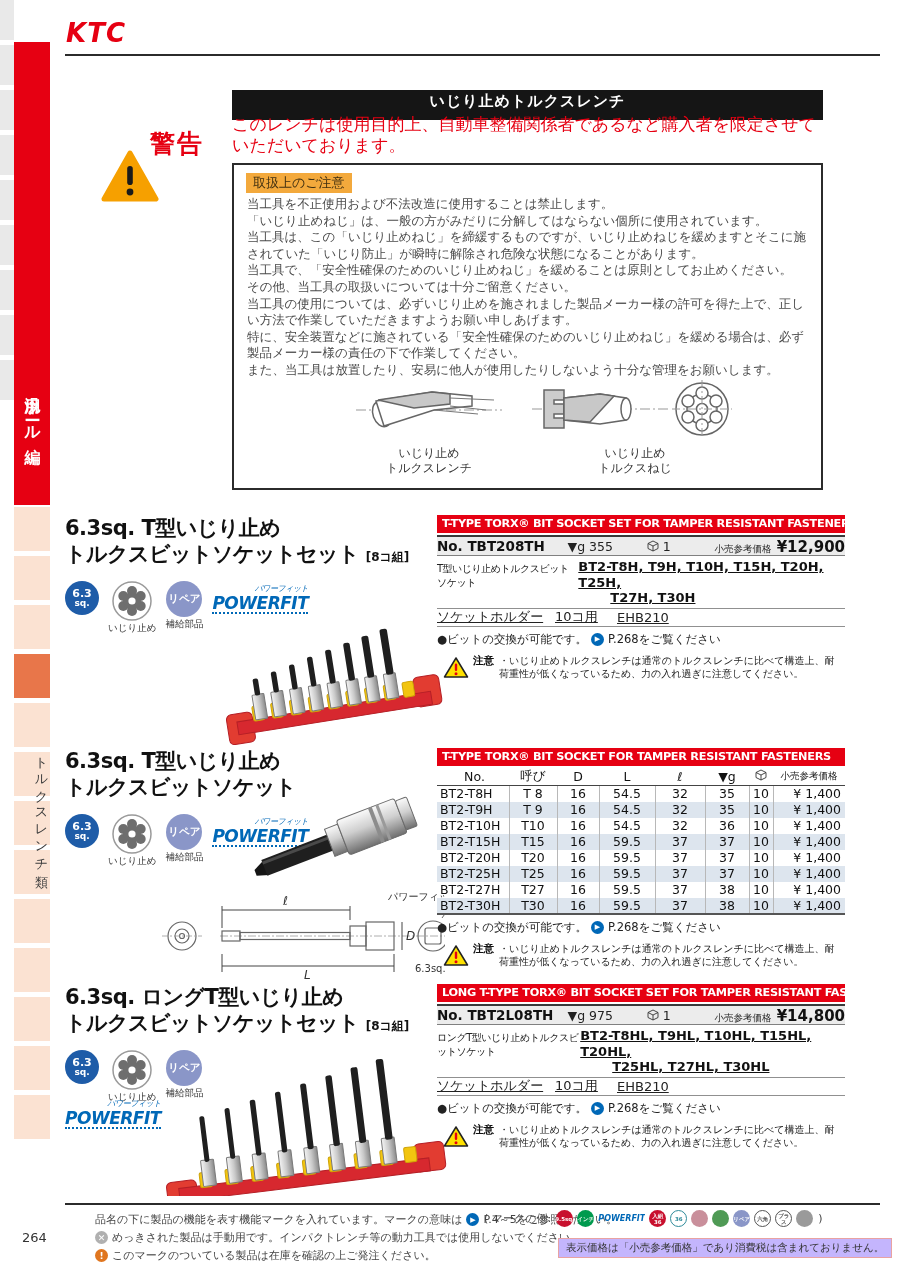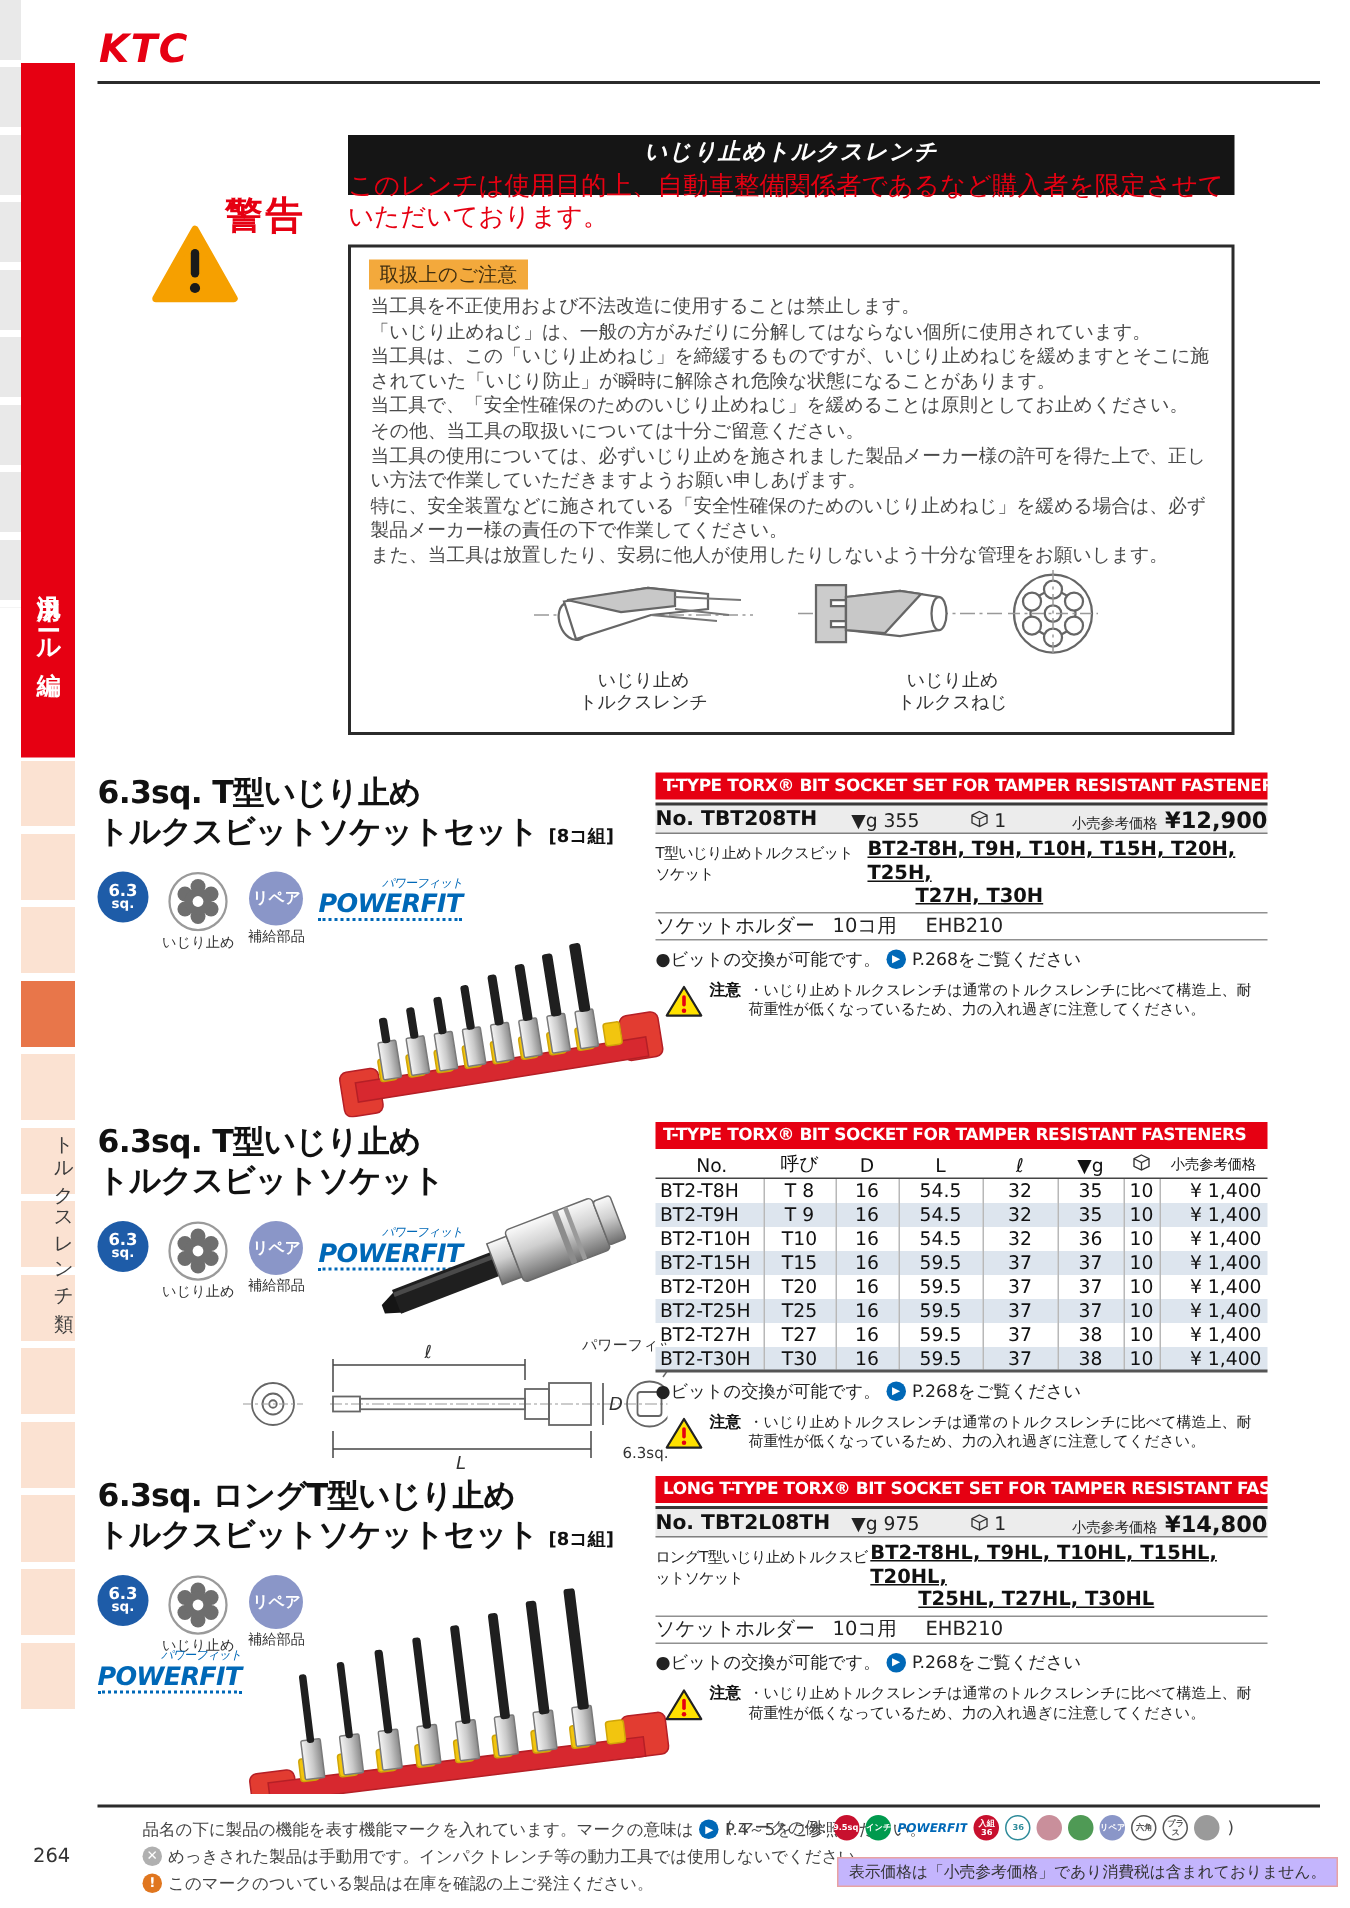--- a/index.html
+++ b/index.html
@@ -21,22 +21,22 @@
     writing-mode:vertical-rl; text-orientation:upright; font-size:13px; letter-spacing:2px;
     display:flex; justify-content:center; }
   .page-num { left:22px; top:1230px; font-size:13px; color:#333; }
 
   
   .ktc-logo { left:66px; top:18px; font-size:26px; font-weight:bold; font-style:italic;
     color:#e60012; letter-spacing:1px; }
   .top-rule { left:65px; top:54px; width:815px; border-top:2px solid #2b2b2b; }
   .foot-rule { left:65px; top:1203px; width:815px; border-top:2px solid #2b2b2b; }
 
-  .banner-bar { left:232px; top:90px; width:591px; height:40px; background:#151515;
-    color:#fff; font-size:15px; font-weight:bold; text-align:center; line-height:22px; letter-spacing:1px;font-style:italic; }
+  .banner-bar { left:232px; top:90px; width:591px; height:30px; background:#151515;
+    color:#fff; font-size:15px; font-weight:bold; text-align:center; line-height:22px; letter-spacing:1px; }
   .restriction { left:232px; top:114px; width:594px; color:#e60012; font-size:17px;
     font-weight:500; line-height:20.5px; }
   .warn-label { left:150px; top:127px; font-size:25px; font-weight:bold; color:#e60012; letter-spacing:2px; }
 
   .prec-box { left:232px; top:163px; width:591px; height:327px; border:2px solid #2b2b2b; }
   .prec-head { position:absolute; left:12px; top:8px; background:#f3a93c; color:#402f10;
     font-size:13px; font-weight:normal; padding:1px 7px; }
   .prec-lines { position:absolute; left:13px; top:31px; width:566px; font-size:12.5px;
     color:#4a4a4a; line-height:16.6px; }
   .figs { position:absolute; left:120px; top:215px; display:flex; gap:26px; align-items:flex-end; }
@@ -69,21 +69,21 @@
   .no-wt { width:96px; font-size:12.5px; color:#222; }
   .no-pk { width:82px; font-size:12.5px; color:#222; display:flex; align-items:center; gap:4px; }
   .no-price { flex:1; text-align:right; white-space:nowrap; }
   .pr-label { font-size:9.5px; color:#222; }
   .pr-val { font-size:15px; font-weight:bold; color:#111; }
   .contents { display:flex; padding:3px 0 2px 0; }
   .c-label { width:155px; font-size:10px; color:#222; padding-top:3px; letter-spacing:-0.5px; }
   .c-lines { font-size:13px; font-weight:bold; color:#111; line-height:15.5px;text-decoration:underline; }
   .c-ind { padding-left:32px; }
   .holder-row { display:flex; align-items:center; border-top:1px solid #909090;
-    border-bottom:1px solid #909090; height:19px; font-size:13px; color:#222; gap:0; }
+    border-bottom:1px solid #909090; height:19px; font-size:13px; color:#222; gap:0;text-decoration:underline; }
   .h-label { width:118px; } .h-size { width:62px; } .h-model { font-weight:500; }
   .note-line { display:flex; align-items:center; gap:4px; font-size:11.5px; color:#222; margin-top:5px; }
   .arrow-ic { width:13px; height:13px; border-radius:50%; background:#0068b7; color:#fff;
     font-size:7px; display:inline-flex; align-items:center; justify-content:center; flex:0 0 13px; }
   .caution { position:relative; margin-top:7px; padding-left:62px; width:402px;
     font-size:10px; color:#222; line-height:13px; }
   .caution svg { position:absolute; left:6px; top:2px; }
   .caut-label { position:absolute; left:36px; top:0; font-size:10.5px; font-weight:bold; color:#111; }
 
   

